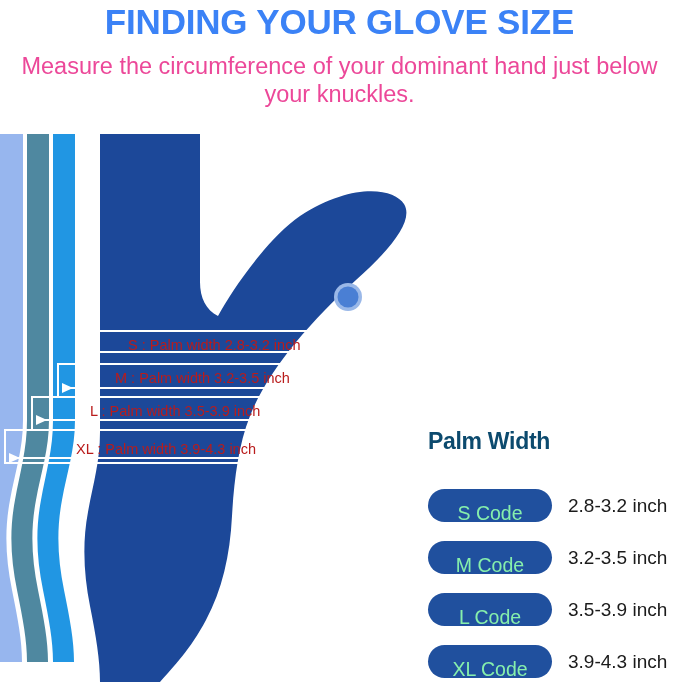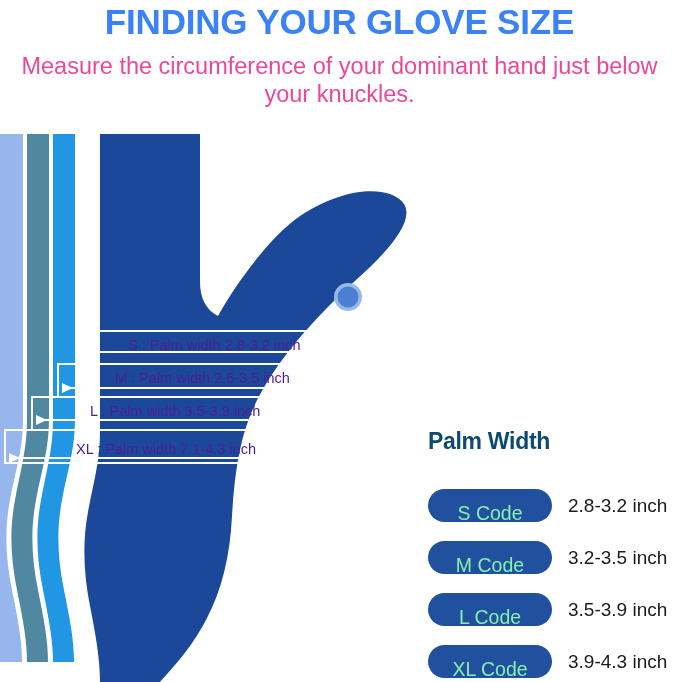--- a/index.html
+++ b/index.html
@@ -19,21 +19,21 @@
   .subtitle{
     position:absolute;left:12px;top:52px;width:655px;text-align:center;
     font-size:23.5px;font-weight:400;color:#ec4899;line-height:28px;
   }
 
   
   #art{position:absolute;left:0;top:120px;width:679px;height:562px;}
   #art svg{display:block;}
 
   
-  .mrow{position:absolute;color:#4c1d95;font-size:14.5px;line-height:14.5px;white-space:nowrap;}
+  .mrow{position:absolute;color:#b91c1c;font-size:14.5px;line-height:14.5px;white-space:nowrap;}
   .mrow.s  {left:128px; top:338px;}
   .mrow.m  {left:115px; top:371px;}
   .mrow.l  {left:90px;  top:404px;text-align:center;}
   .mrow.xl {left:76px;  top:442px;}
 
   
   .legend-title{
     position:absolute;left:428px;top:428px;
     font-size:23px;font-weight:bold;color:#0c4a6e;letter-spacing:-0.3px;white-space:nowrap;
   }
@@ -101,23 +101,23 @@
       <g stroke="#ffffff" stroke-width="2">
         <line x1="344" y1="232" x2="90" y2="232" marker-end="url(#arrowL)"></line>
         <line x1="344" y1="268" x2="62" y2="268" marker-end="url(#arrowL)"></line>
         <line x1="344" y1="300" x2="36" y2="300" marker-end="url(#arrowL)"></line>
         <line x1="344" y1="338" x2="9" y2="338" marker-end="url(#arrowL)"></line>
       </g>
     </svg>
   </div>
 
   <div class="mrow s">S : Palm width 2.8-3.2 inch</div>
-  <div class="mrow m">M : Palm width 2.6-3.5 inch</div>
+  <div class="mrow m">M : Palm width 3.2-3.5 inch</div>
   <div class="mrow l">L : Palm width 3.5-3.9 inch</div>
-  <div class="mrow xl">XL : Palm width 7.1-4.3 inch</div>
+  <div class="mrow xl">XL : Palm width 3.9-4.3 inch</div>
 
   <div class="legend-title">Palm Width</div>
 
   <div class="legend-row" style="top:489px">
     <div class="pill">
       <span>S Code</span>
     </div>
     <div class="legend-val">2.8-3.2 inch</div>
   </div>
 

